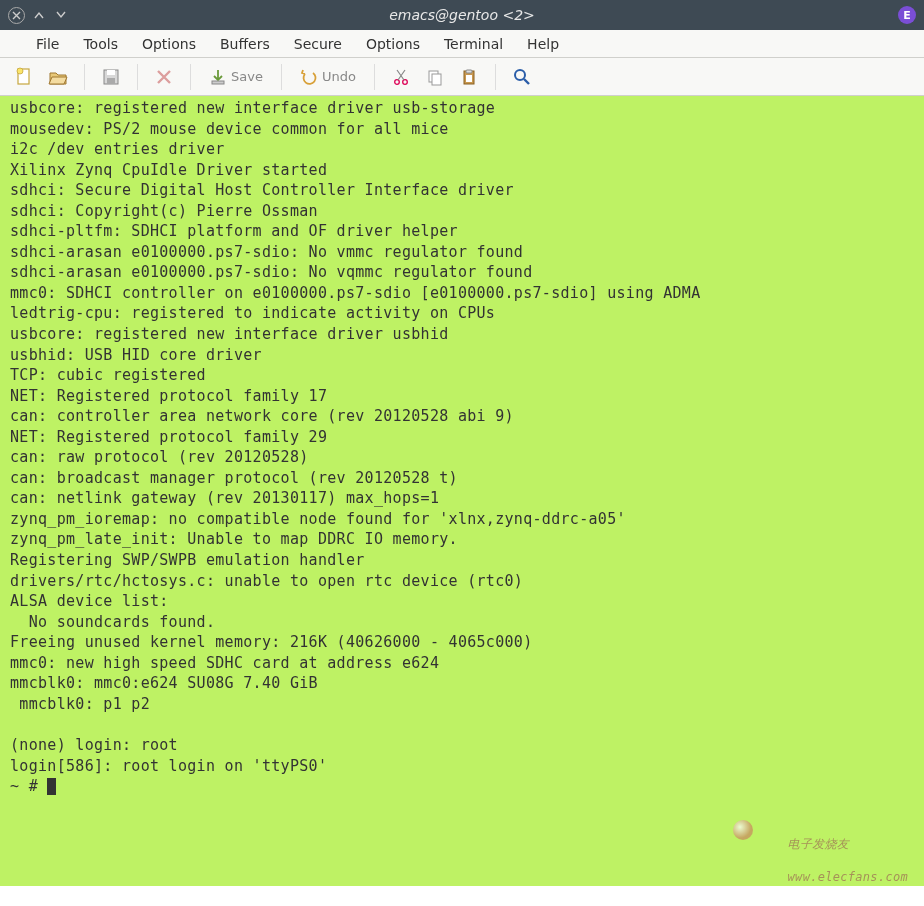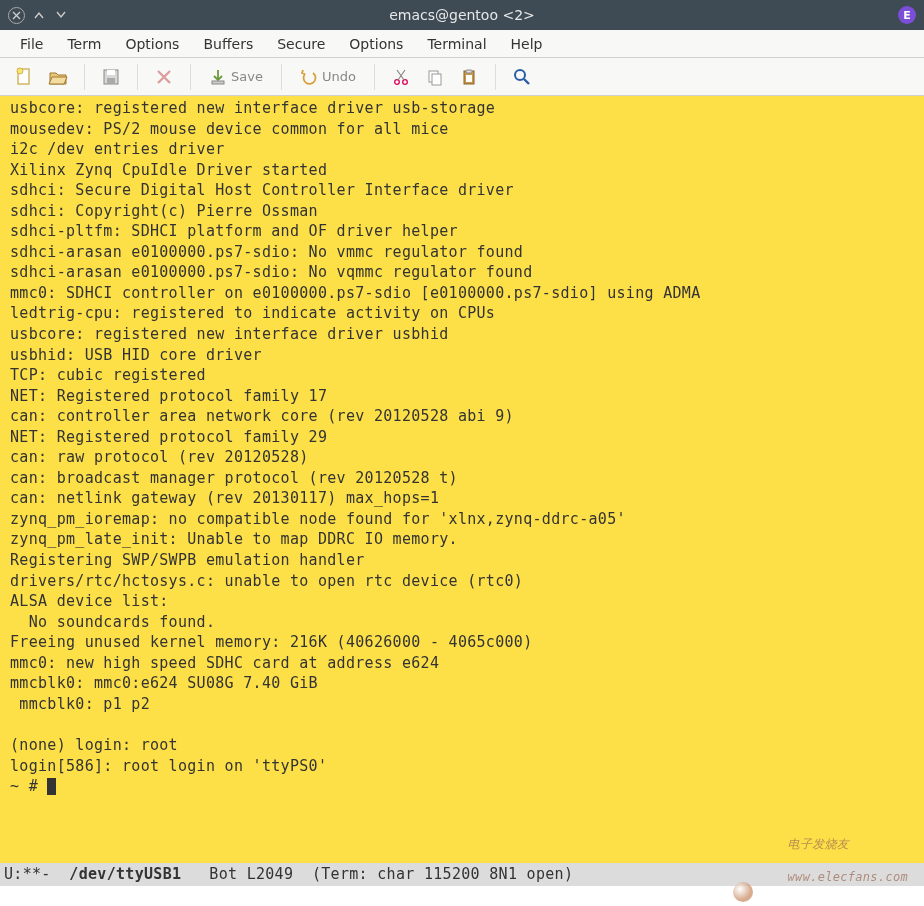--- a/index.html
+++ b/index.html
@@ -29,34 +29,35 @@
     color: #ccc; font-size: 11px;
   }
   .tb-btn.close {
     border: 1px solid #aaa; border-radius: 50%;
     width: 17px; height: 17px;
   }
   .tb-title {
     position: absolute; left: 0; right: 0;
     text-align: center; font-size: 14px;
     pointer-events: none;
+    font-style: italic;
   }
   .tb-right {
     margin-left: auto;
     width: 18px; height: 18px;
     background: #7a4ed6; border-radius: 50%;
     display: flex; align-items: center; justify-content: center;
     color: #fff; font-size: 11px; font-weight: bold;
   }
   .menubar {
     background: #f8f8f6;
     border-bottom: 1px solid #d0d0cc;
     height: 28px;
     display: flex; align-items: center;
-    padding: 0 10px; gap: 4px;
+    padding: 0 26px; gap: 4px;
     font-size: 14px;
     color: #333;
   }
   .menu-item { padding: 4px 10px; cursor: default; }
   .toolbar {
     background: #f8f8f6;
     border-bottom: 1px solid #d0d0cc;
     height: 38px;
     display: flex; align-items: center;
     padding: 0 10px; gap: 6px;
@@ -68,21 +69,21 @@
   }
   .tool-btn.labeled {
     width: auto; padding: 0 6px; gap: 4px;
     color: #888; font-size: 13px;
   }
   .tool-sep {
     width: 1px; height: 26px; background: #ddd; margin: 0 6px;
   }
   .buffer {
     flex: 1;
-    background: #fde047;
+    background: #bef264;
     font-family: "DejaVu Sans Mono", "Courier New", monospace;
     font-size: 15px;
     line-height: 1.37;
     color: #333;
     padding: 2px 8px 0 10px;
     white-space: pre;
     overflow: hidden;
     letter-spacing: 0.3px;
     position: relative;
   }
@@ -107,21 +108,21 @@
     left: 0; right: 0; bottom: 0;
     height: 20px;
     background: #fff;
   }
   .watermark {
     position: absolute;
     right: 16px; bottom: 4px;
     font-size: 12px;
     color: #9b6a53; opacity: 0.7;
     font-style: italic;
-    display: flex; align-items: flex-end; gap: 4px;
+    display: flex; align-items: flex-start; gap: 4px;
   }
   .watermark .dot {
     width: 20px; height: 20px; border-radius: 50%;
     background: radial-gradient(circle at 35% 35%, #fff, #c9885f 60%);
     display: inline-block;
   }
   svg { display: block; }
 </style>
 </head>
 <body>
@@ -144,21 +145,21 @@
           <path d="M1 2 L5 7 L9 2" stroke="#ccc" stroke-width="1.4" fill="none"></path>
         </svg>
     </span>
   </div>
   <div class="tb-title">emacs@gentoo &lt;2&gt;</div>
   <div class="tb-right">E</div>
 </div>
 
 <div class="menubar">
   <span class="menu-item">File</span>
-  <span class="menu-item">Term</span>
+  <span class="menu-item">Tools</span>
   <span class="menu-item">Options</span>
   <span class="menu-item">Buffers</span>
   <span class="menu-item">Secure</span>
   <span class="menu-item">Options</span>
   <span class="menu-item">Terminal</span>
   <span class="menu-item">Help</span>
 </div>
 
 <div class="toolbar">
   <div class="tool-btn">
@@ -260,21 +261,20 @@
 <span>  No soundcards found.</span>
 <span>Freeing unused kernel memory: 216K (40626000 - 4065c000)</span>
 <span>mmc0: new high speed SDHC card at address e624</span>
 <span>mmcblk0: mmc0:e624 SU08G 7.40 GiB</span>
 <span> mmcblk0: p1 p2</span>
 <span></span>
 <span>(none) login: root</span>
 <span>login[586]: root login on 'ttyPS0'</span>
 <span>~ # </span><span class="cursor-block"></span>
 
-<div class="modeline"><span>U:**-  </span><b>/dev/ttyUSB1</b><span>   Bot L2049  </span><span>(Term: char 115200 8N1 open)</span></div>
 <div class="minibuffer"></div>
 
 <div class="watermark">
   <span class="dot"></span>
   <span>
     <span>电子发烧友</span><br>
     <span style="font-size:12px;">www.elecfans.com</span>
   </span>
 </div>
 </div>

